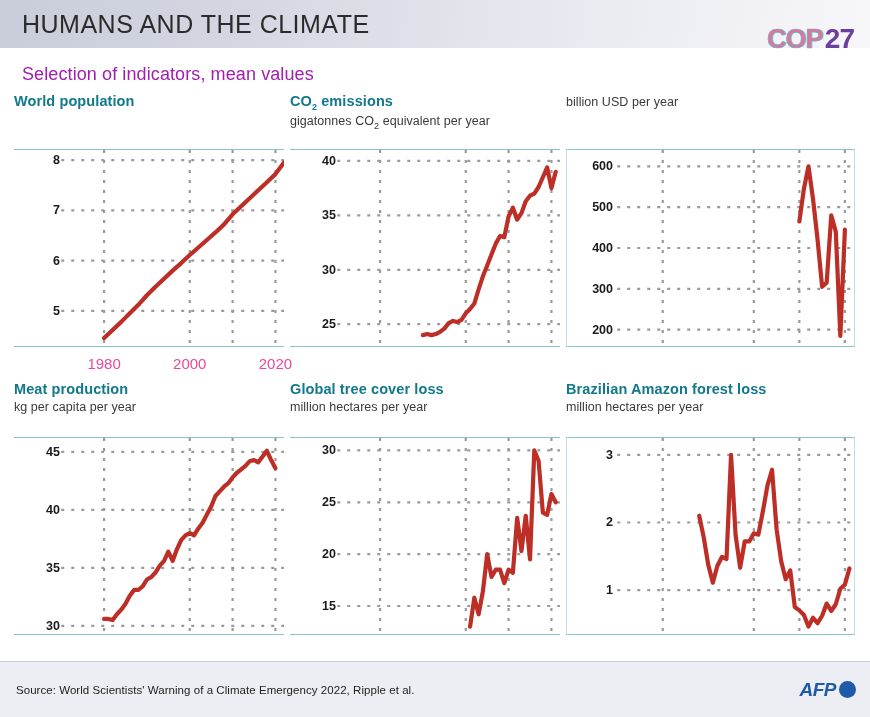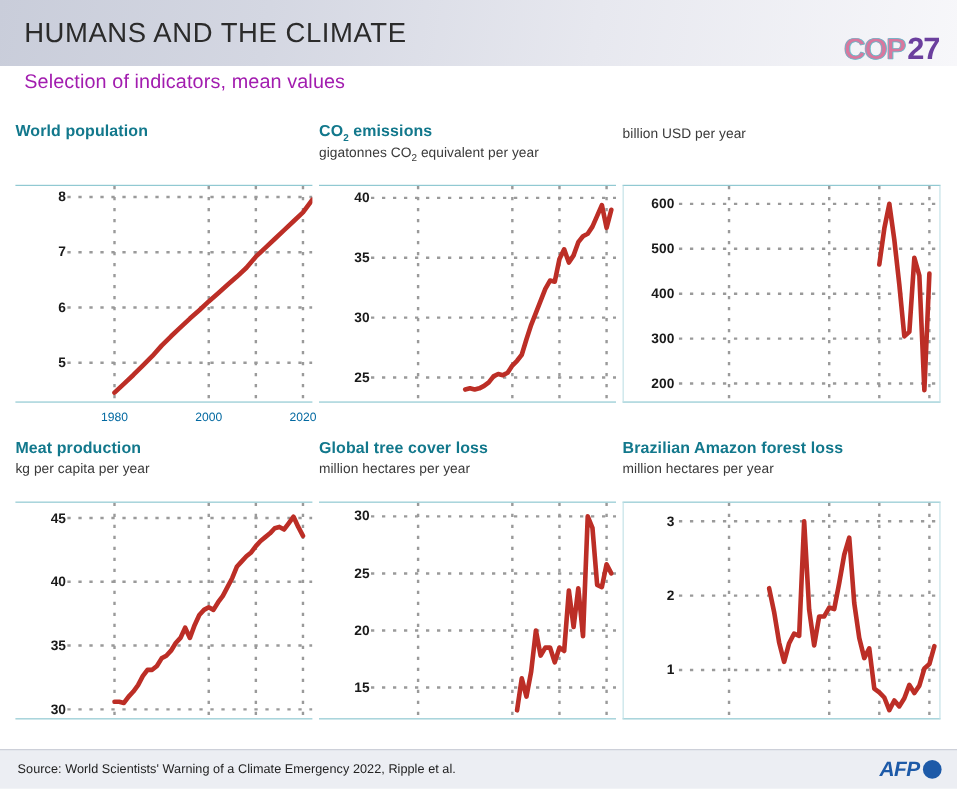--- a/index.html
+++ b/index.html
@@ -6,21 +6,21 @@
   html,body { width:870px; height:717px; }
   body {
     font-family:"Liberation Sans", sans-serif;
     background:#ffffff;
     position:relative;
     overflow:hidden;
   }
 
   
   .header{
-    position:absolute; left:0; top:0; width:870px; height:60px;
+    position:absolute; left:0; top:0; width:870px; height:48px;
     background:linear-gradient(100deg,#c9cdda 0%,#d4d7e2 28%,#e7e8ef 62%,#f7f7fa 100%);
     display:flex; align-items:center; justify-content:space-between;
     padding:0 16px 0 22px;
   }
   .header-title{
     font-size:25px; font-weight:400; letter-spacing:.5px;
     color:#2b2b2b; white-space:nowrap;
     font-family:"Liberation Sans", sans-serif;
   }
   .cop-logo{ display:flex; align-items:baseline; gap:2px; }
@@ -38,21 +38,21 @@
   }
 
   
   .subtitle{
     position:absolute; left:22px; top:64px;
     font-size:18px; color:#a21caf; letter-spacing:.1px;
   }
 
   
   .grid{
-    position:absolute; left:0; top:112px; width:870px; height:575px;
+    position:absolute; left:0; top:93px; width:870px; height:575px;
   }
   .row{ position:absolute; left:0; width:870px; height:278px; }
   .row-1{ top:0; }
   .row-2{ top:288px; }
 
   .panel{ position:absolute; top:0; height:278px; }
   .panel-a{ left:14px;  width:270px; }
   .panel-b{ left:290px; width:270px; }
   .panel-c{ left:566px; width:289px; }
 
@@ -85,26 +85,26 @@
   }
   .ylabels{
     position:absolute; left:0; top:0; bottom:0; width:46px;
   }
 
   .xlabels{
     position:absolute; left:0; right:0; top:262px; height:18px;
   }
   .xtick{
     position:absolute; transform:translateX(-50%);
-    font-size:11px; color:#0369a1; white-space:nowrap;
+    font-size:15px; color:#ec4899; white-space:nowrap;
   }
 
   
   .footer{
-    position:absolute; left:0; bottom:0; width:870px; height:36px;
+    position:absolute; left:0; bottom:0; width:870px; height:56px;
     background:#eceef3; border-top:1px solid #c9ccd6;
     display:flex; align-items:center; justify-content:space-between;
     padding:0 14px 0 16px;
     gap:18px;
   }
   .source{ font-size:11.5px; color:#222; letter-spacing:.05px; }
   .afp{ display:flex; align-items:center; gap:3px;justify-content:center; }
   .afp-text{
     font-size:19px; font-weight:700; font-style:italic;
     color:#1d5aa8; letter-spacing:-0.5px;

